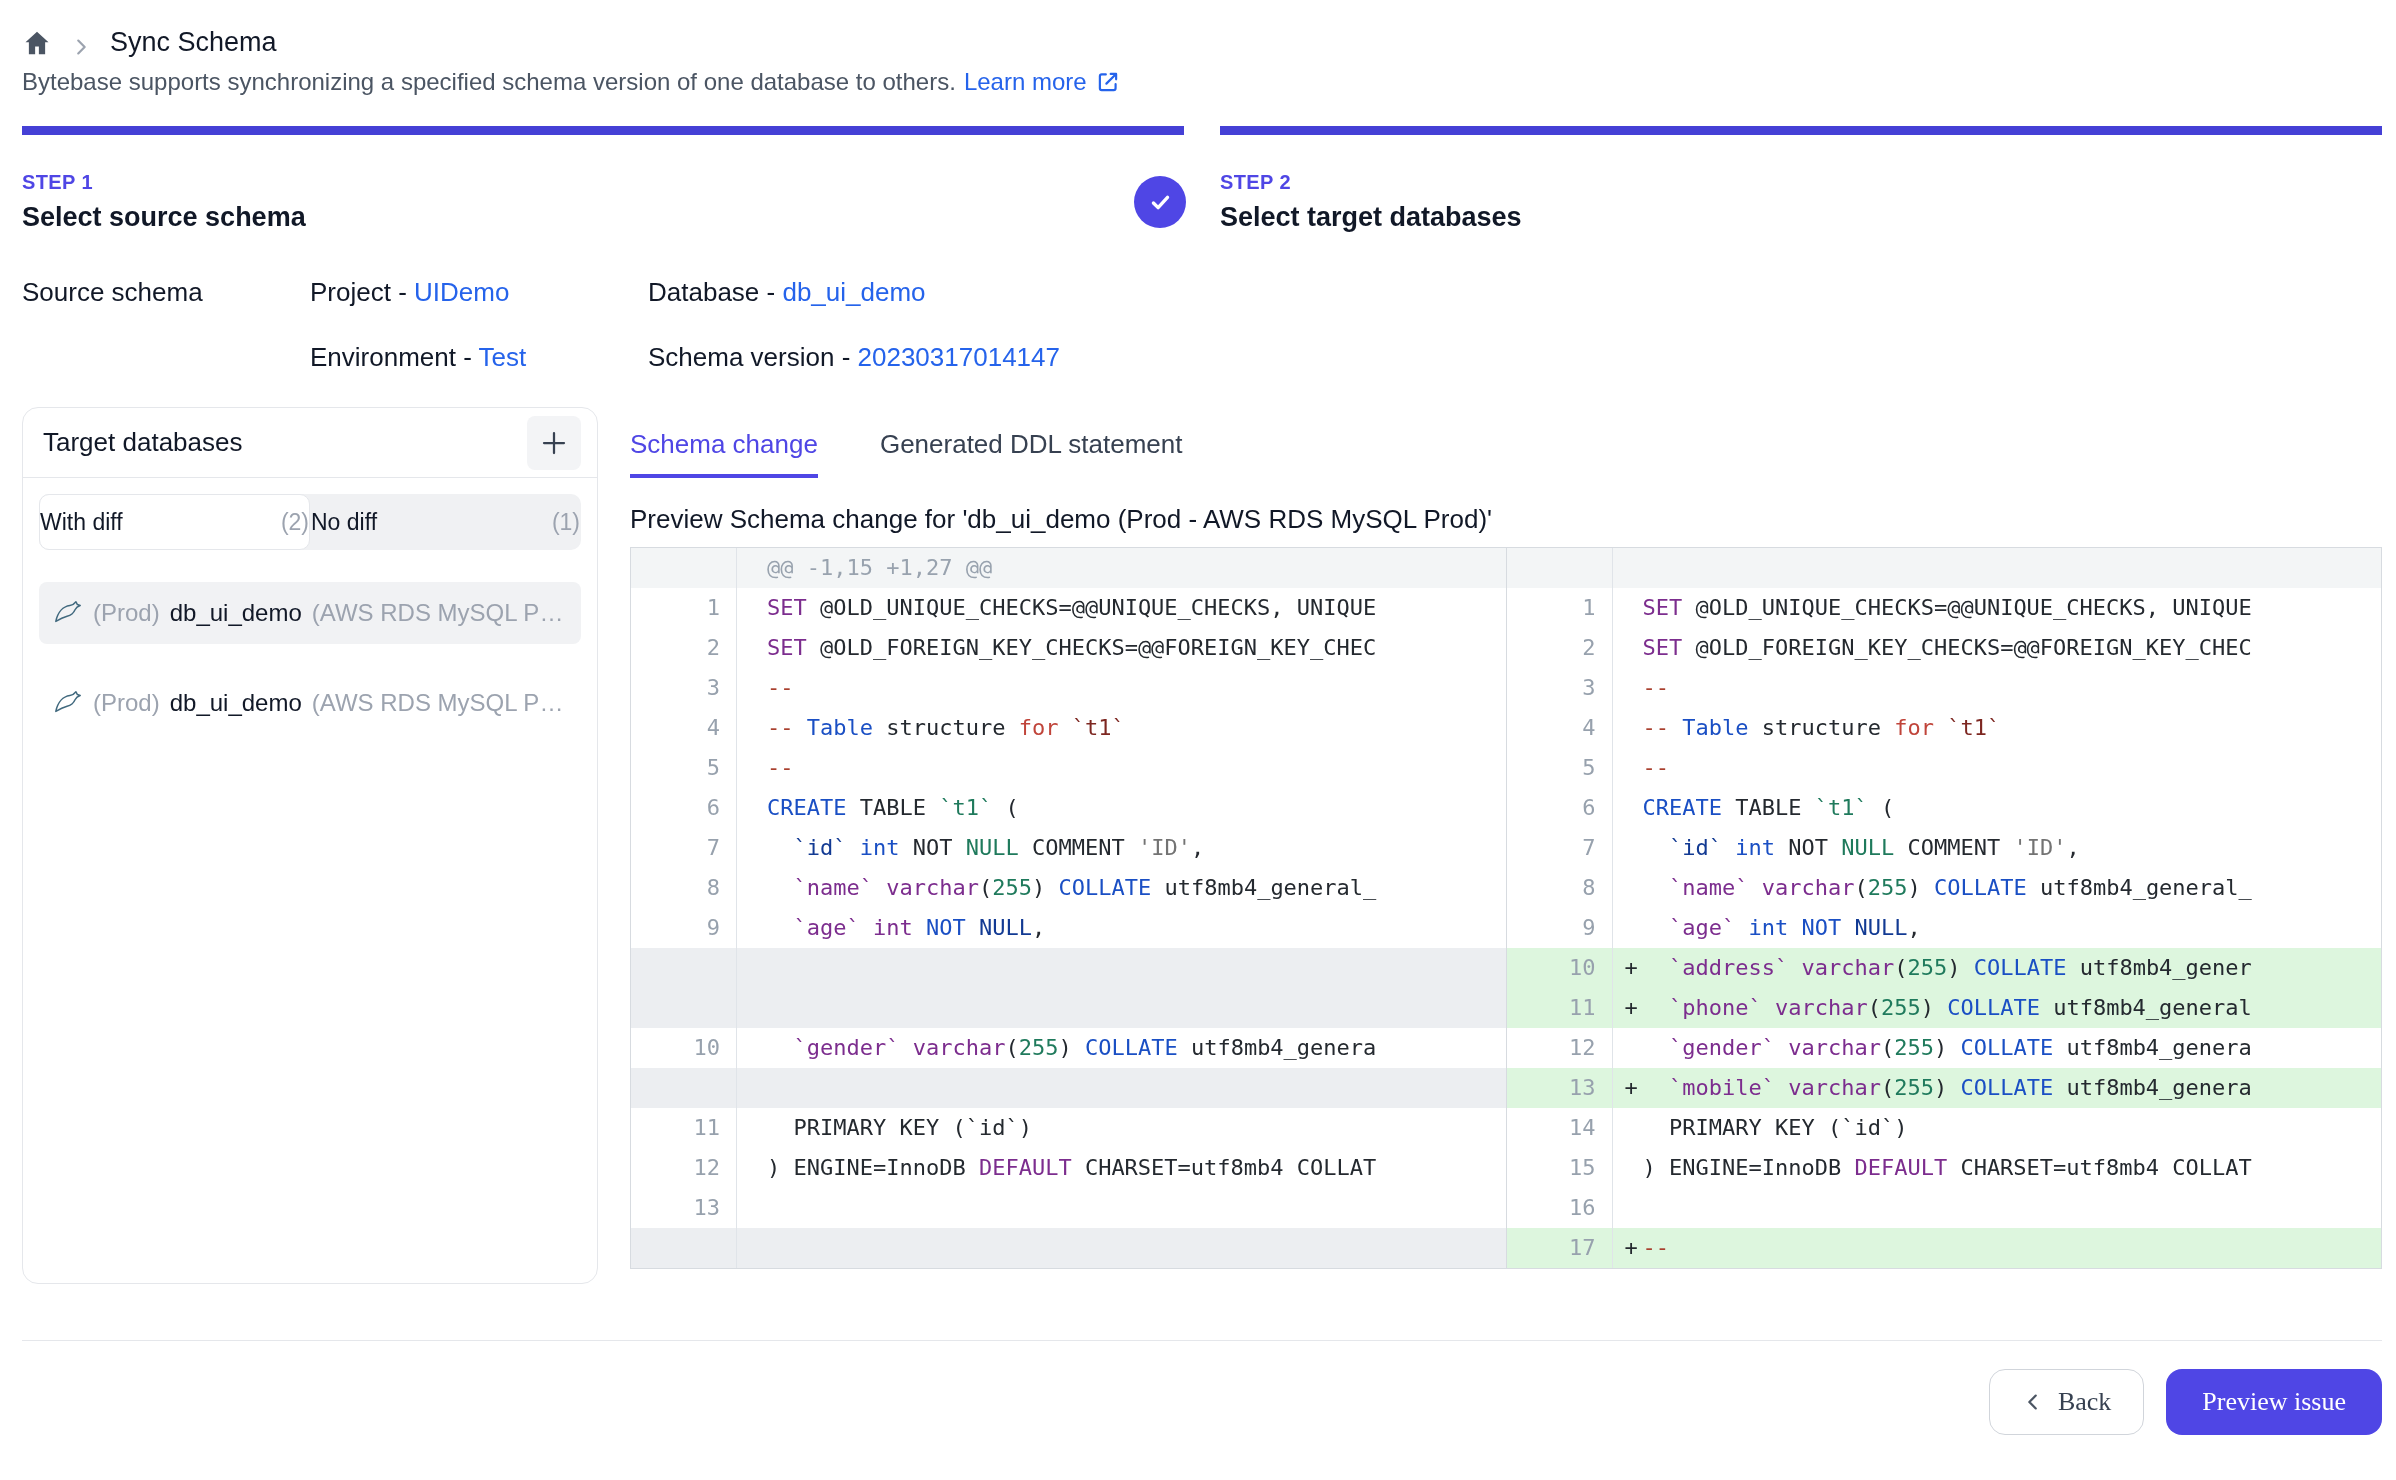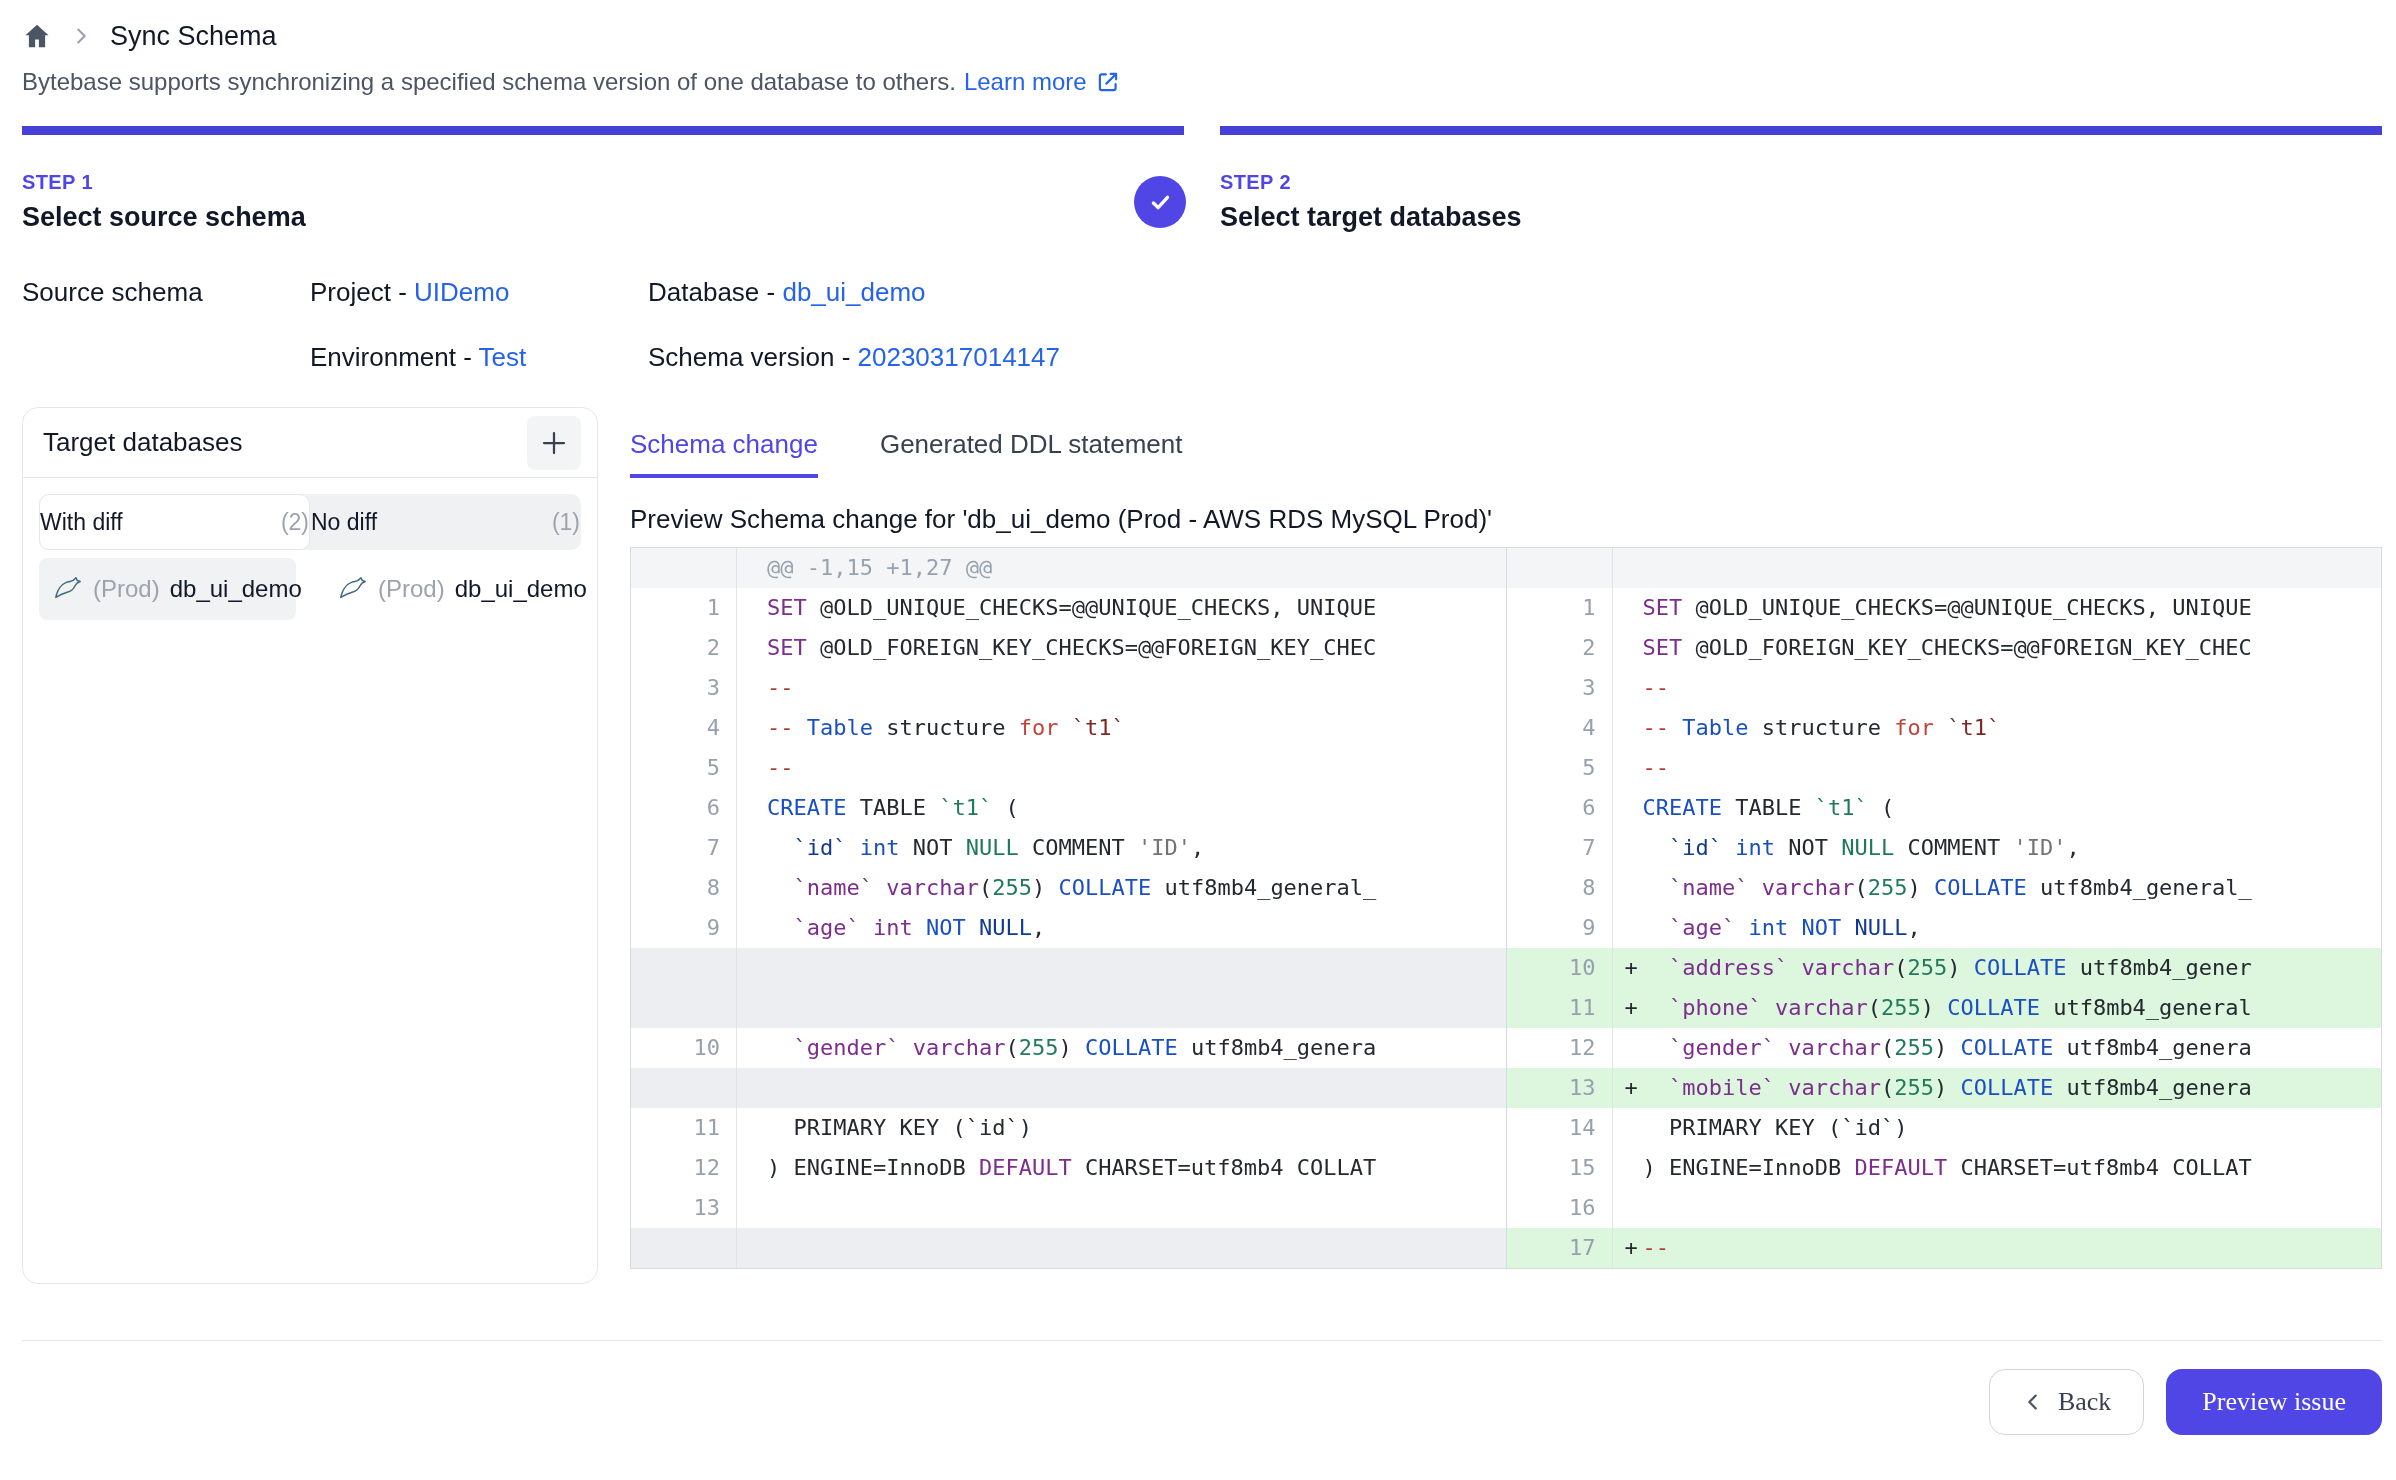--- a/index.html
+++ b/index.html
@@ -7,21 +7,21 @@
     --border:#e5e7eb; --code-border:#d7dbe0;
     --added-bg:#ddf6de; --spacer-bg:#eceef1; --hunk-bg:#f3f5f6;
     --muted:#9ca3af;
   }
   *{box-sizing:border-box;margin:0;padding:0}
   html,body{width:2396px;height:1480px;overflow:hidden;background:#fff;
     font-family:"Liberation Sans",sans-serif;color:#111827;}
   .wrap{width:2396px;height:1480px;padding:14px 14px 0 22px;position:relative}
 
   
-  .breadcrumb{display:flex;align-items:center;gap:18px;height:44px}
+  .breadcrumb{display:flex;align-items:flex-end;gap:18px;height:44px}
   .crumb-title{font-size:27px;font-weight:500;color:#111827}
 
   
   .intro{margin-top:10px;font-size:24px;color:#4b5563;display:flex;align-items:center;gap:8px}
   .intro a{color:var(--link);text-decoration:none;display:inline-flex;align-items:center;gap:8px;font-size:24px;cursor:pointer}
 
   
   .steps{margin-top:30px;display:flex;gap:36px}
   .step{flex:1;position:relative}
   .step-bar{height:9px;background:var(--step-bar)}
@@ -45,21 +45,21 @@
     padding:0 16px 0 20px;border-bottom:1px solid var(--border)}
   .panel-title{font-size:26px;font-weight:500;color:#111827}
   .add-btn{width:54px;height:54px;border:none;border-radius:8px;background:#f3f4f6;cursor:pointer;
     display:flex;align-items:center;justify-content:center}
   .panel-body{padding:16px 10px}
   .seg{height:56px;background:#f0f1f3;border-radius:10px;display:flex;margin:0 6px}
   .seg-item{flex:1;display:flex;align-items:center;justify-content:space-between;gap:10px;font-size:23px;
     color:#111827;border-radius:10px;cursor:pointer;border:1px solid transparent}
   .seg-item.active{background:#fff;border-color:var(--border)}
   .seg-count{color:var(--muted)}
-  .dbs{display:flex;flex-direction:row;gap:28px;padding:8px 6px}
+  .dbs{margin-top:24px;display:flex;flex-direction:column;gap:28px;padding:8px 6px}
   .db{height:62px;border-radius:8px;display:flex;align-items:center;gap:10px;padding:0 14px;
     font-size:24px;cursor:pointer;min-width:0}
   .db.selected{background:#f1f2f4}
   .db .env,.db .inst{color:var(--muted)}
   .db .dbname{color:#111827}
   .db .inst{flex:1;min-width:0;overflow:hidden;text-overflow:ellipsis;white-space:nowrap}
 
   
   .right{flex:1;margin-left:32px;min-width:0}
   .ptabs{margin-top:22px;display:flex;gap:62px}

